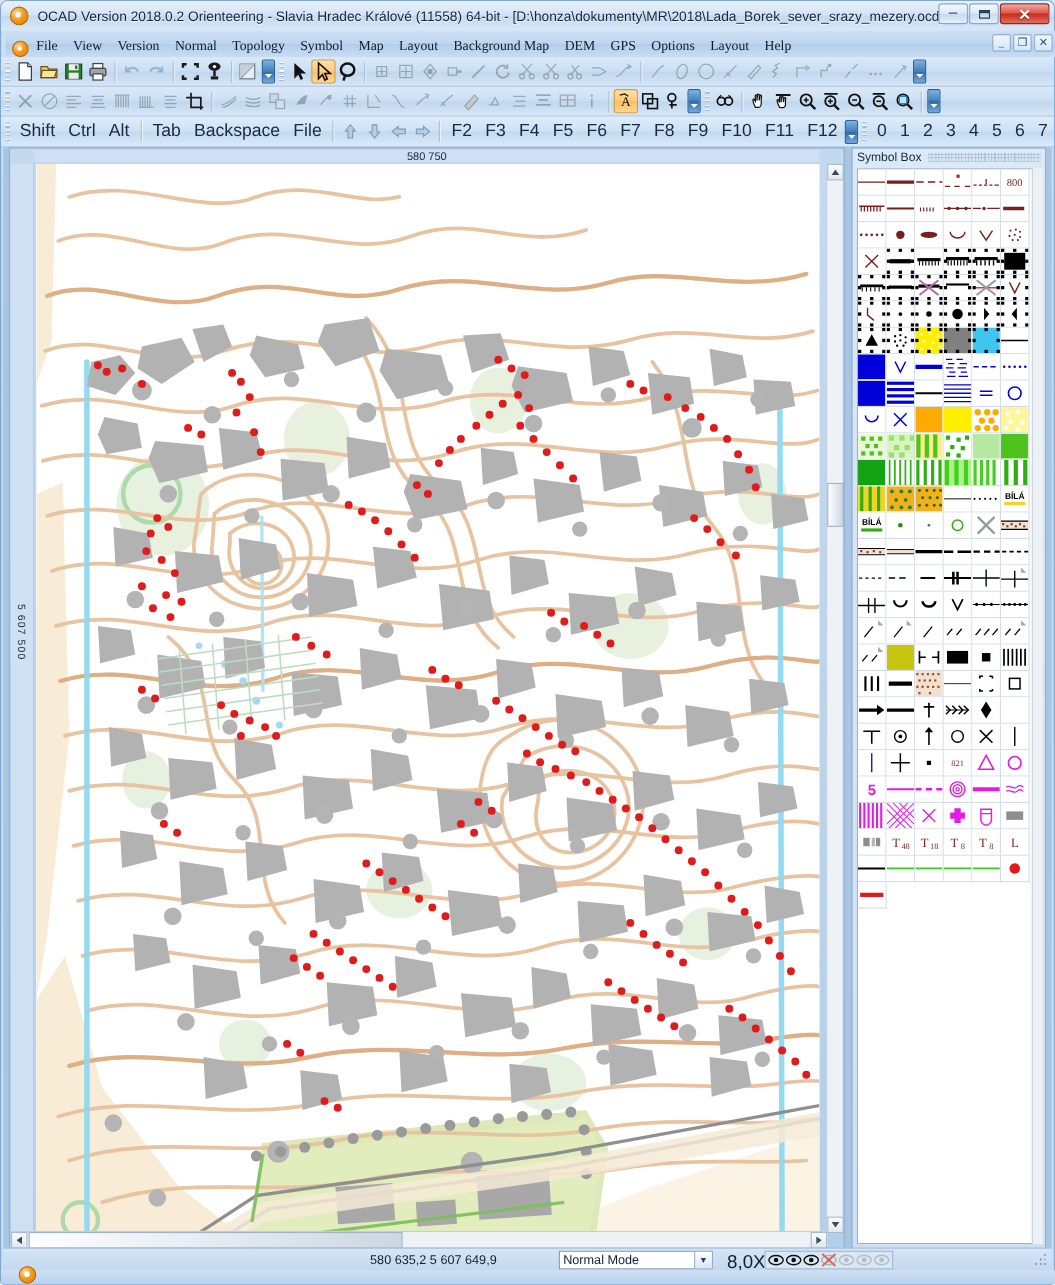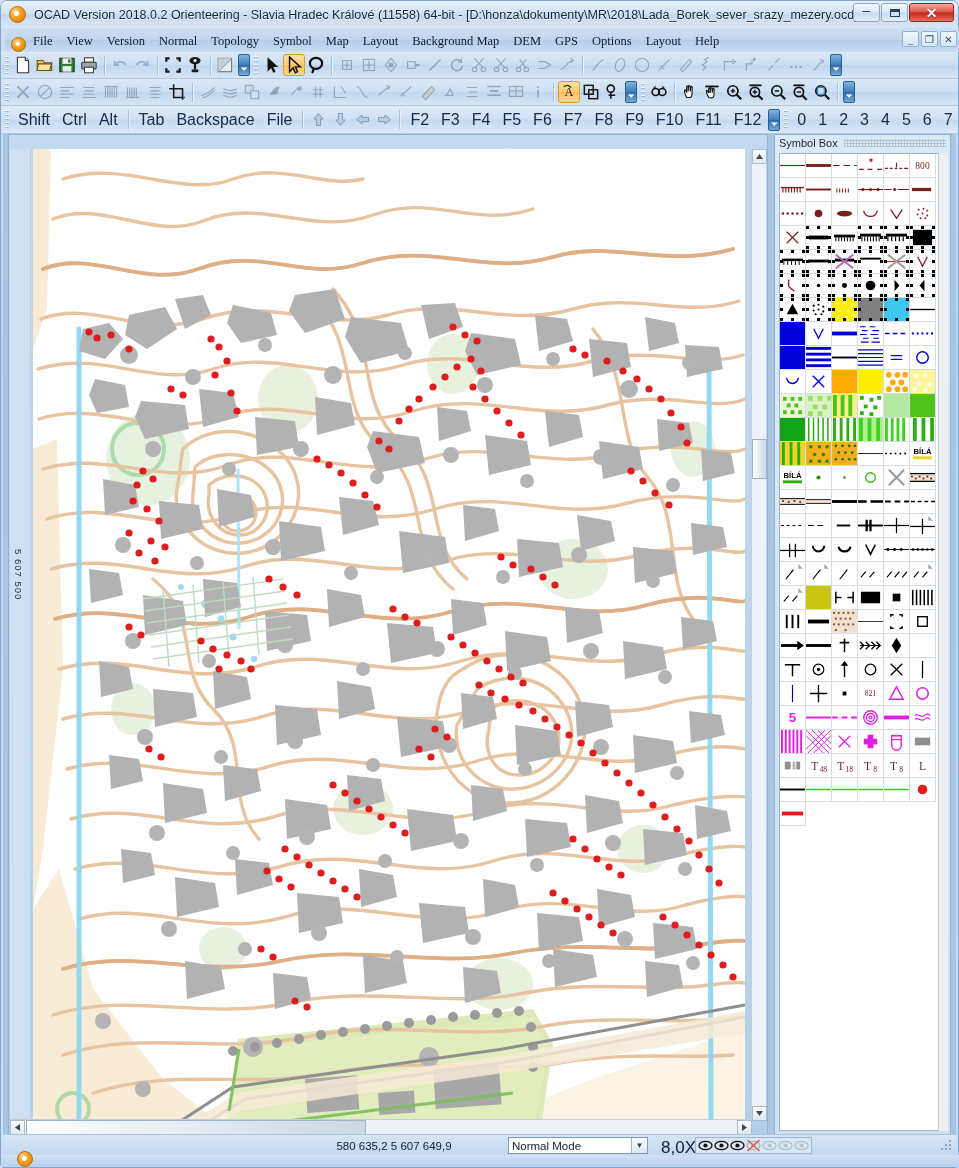--- a/index.html
+++ b/index.html
@@ -781,20 +781,21 @@
     <span class="keybtn">7</span>
     <span class="keybtn">8</span>
     <span class="keybtn">9</span>
     <span class="keybtn">.</span>
     <span class="keybtn">-</span>
   </div>
 
   <div id="workspace">
 
     <div id="map-doc">
+      <div id="ruler-top">580 750</div>
       <div id="ruler-left">
         <span>5 607 500</span>
       </div>
 
       <div id="map-canvas">
         <svg width="712" height="972" viewBox="0 0 712 972">
           <defs>
             <clipPath id="clipmap">
                 <rect x="0" y="0" width="712" height="972"></rect>
               </clipPath>

